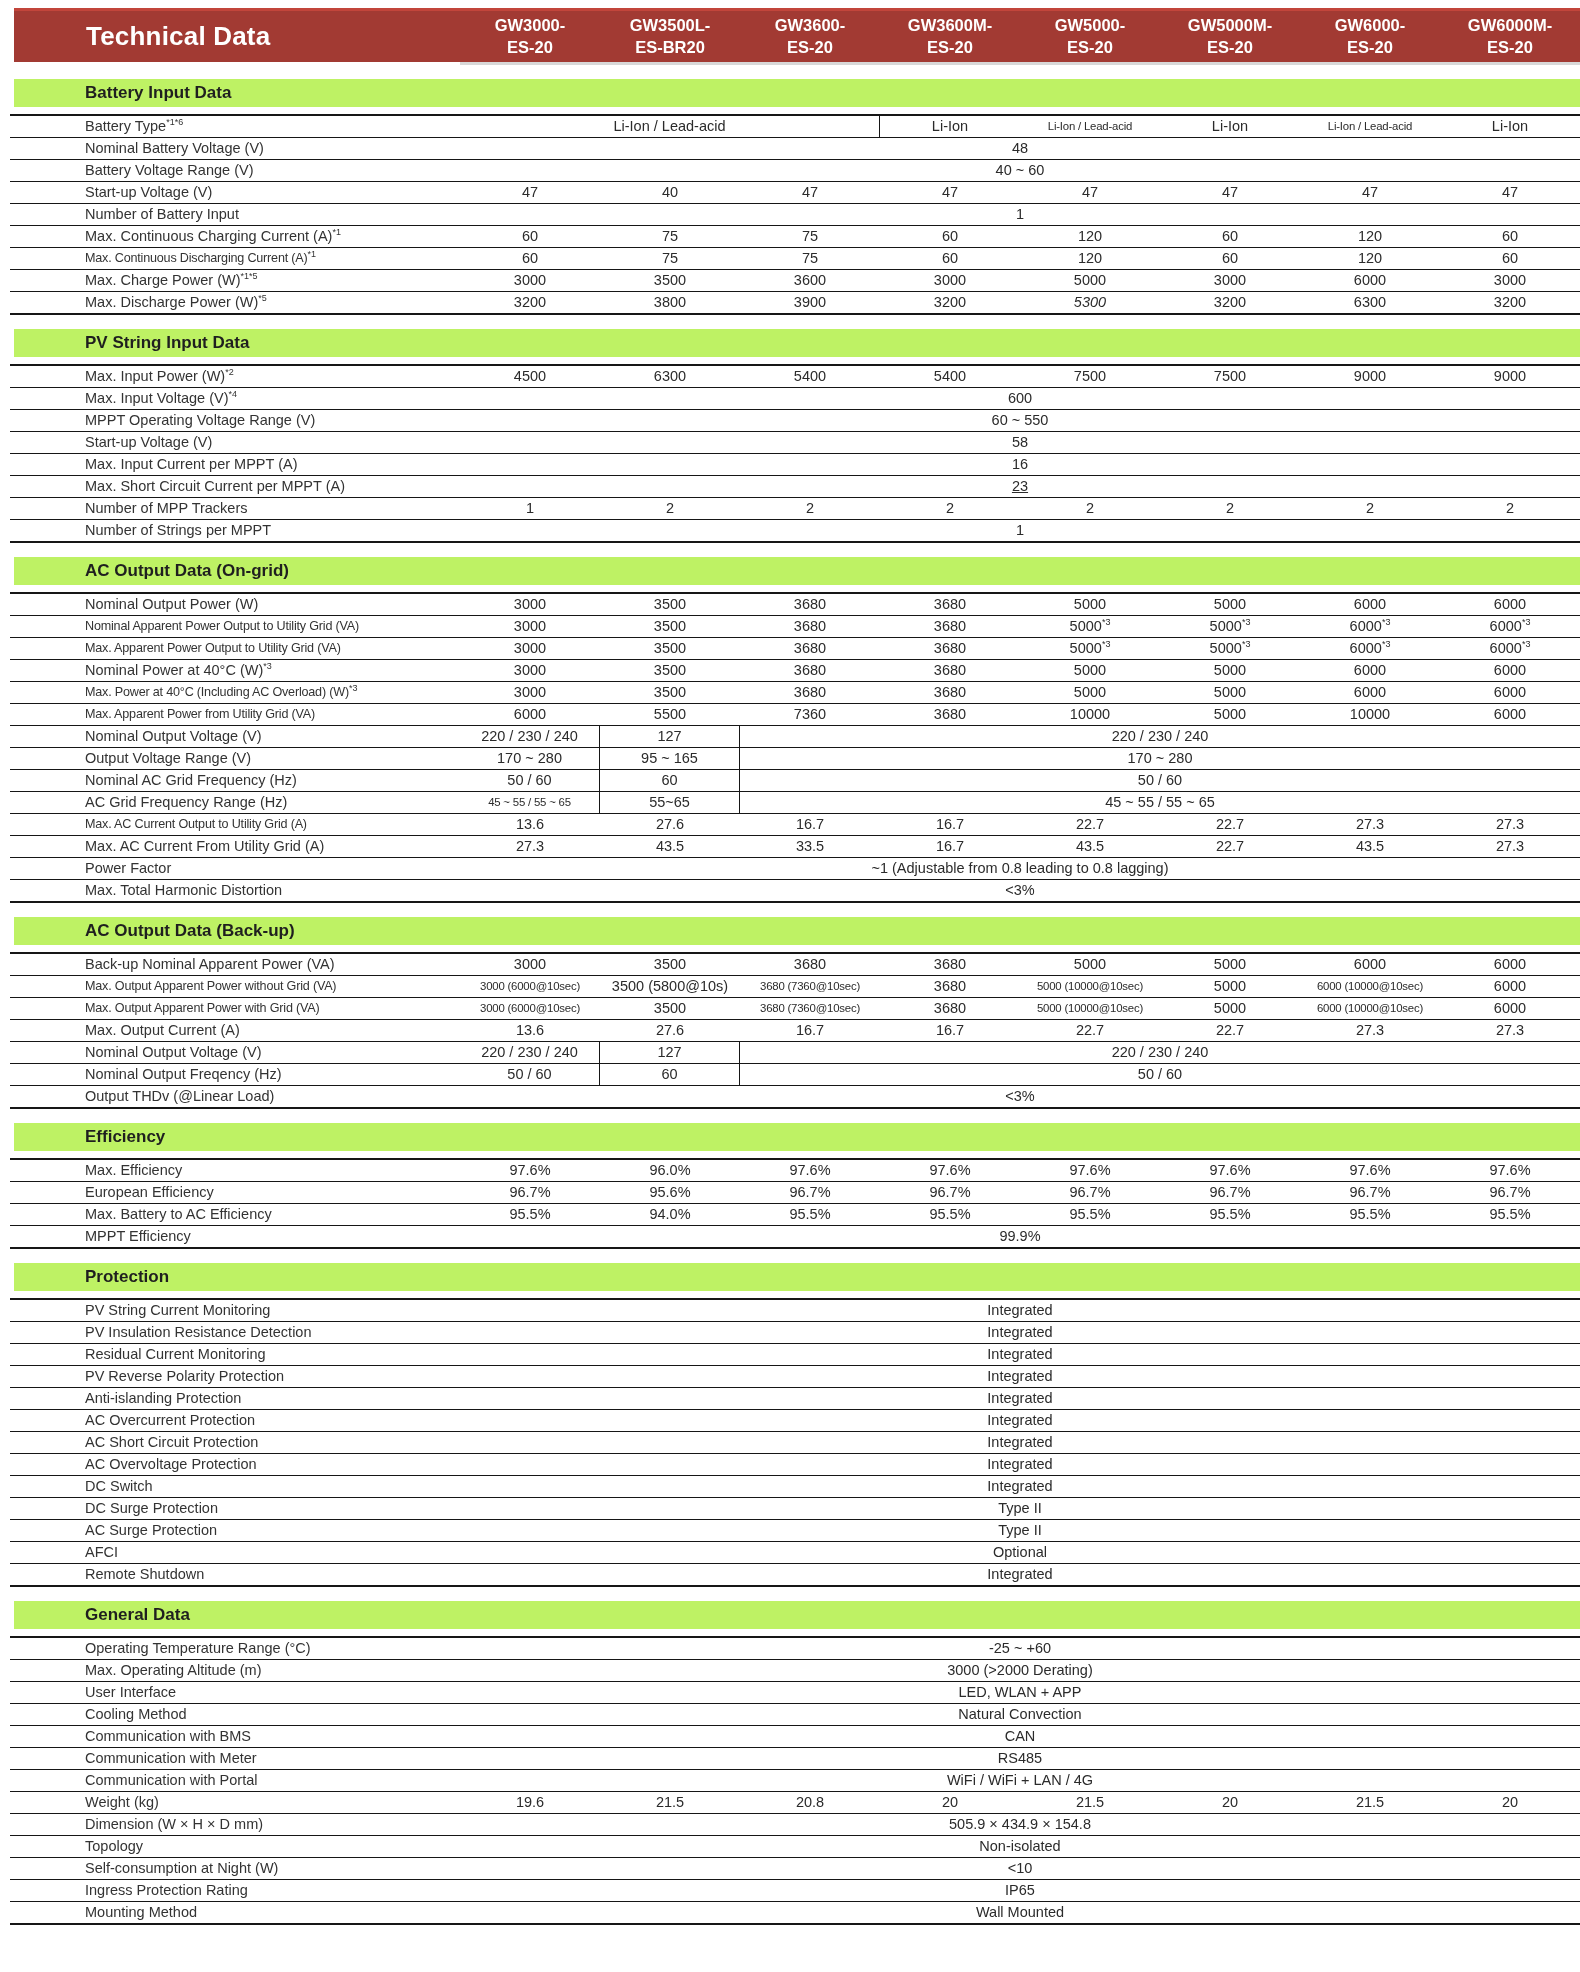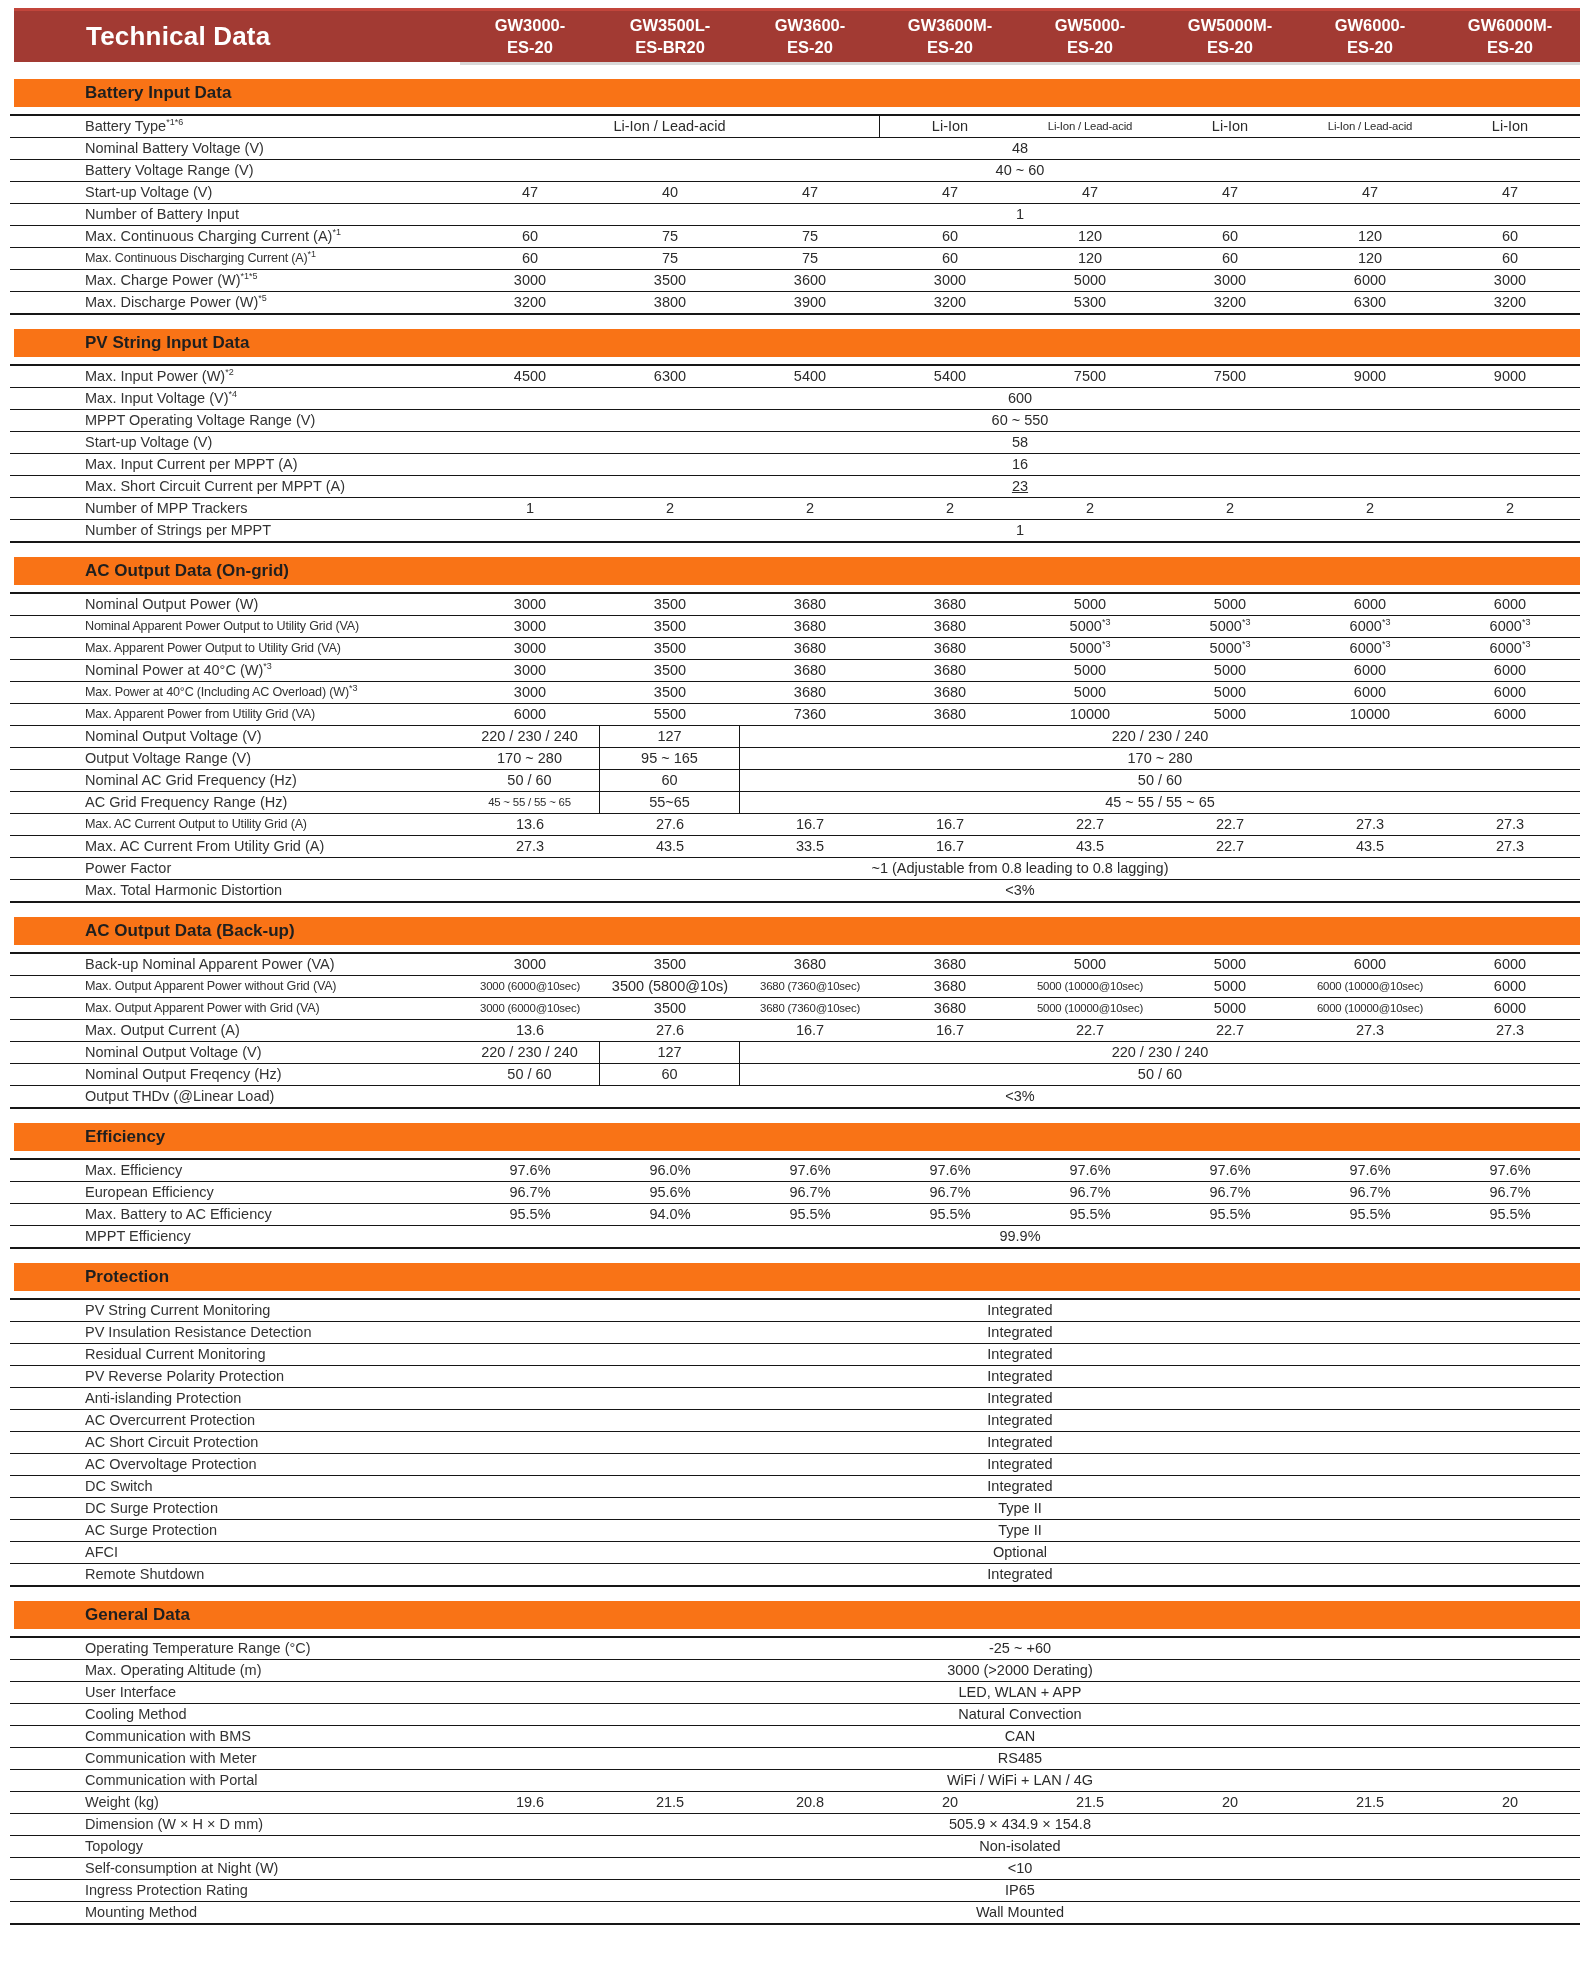--- a/index.html
+++ b/index.html
@@ -35,21 +35,21 @@
     line-height:1.32;text-align:center;
   }
   .header-underline{
     margin-left:460px;width:1120px;height:3px;
     background:#d8d8d8;
   }
   
   .secbar{
     margin:14px 0 7px 14px;
     width:1566px;height:28px;
-    background:#f97316;
+    background:#bef264;
     box-sizing:border-box;
     display:flex;align-items:center;
   }
   .sectitle{
     padding-left:71px;
     font-size:17px;font-weight:bold;color:#1f1f1f;
   }
   
   .block{
     margin-left:10px;width:1570px;
@@ -191,21 +191,21 @@
           <div class="cell val" style="grid-column: span 1;"><span>3000</span></div>
           <div class="cell val" style="grid-column: span 1;"><span>6000</span></div>
           <div class="cell val" style="grid-column: span 1;"><span>3000</span></div>
         </div>
         <div class="row">
           <div class="cell label"><span>Max. Discharge Power (W)</span><sup>*5</sup></div>
           <div class="cell val" style="grid-column: span 1;"><span>3200</span></div>
           <div class="cell val" style="grid-column: span 1;"><span>3800</span></div>
           <div class="cell val" style="grid-column: span 1;"><span>3900</span></div>
           <div class="cell val" style="grid-column: span 1;"><span>3200</span></div>
-          <div class="cell val" style="grid-column: span 1;"><span>5300</span></div>
+          <div class="cell val" style="grid-column: span 1; font-style: italic;"><span>5300</span></div>
           <div class="cell val" style="grid-column: span 1;"><span>3200</span></div>
           <div class="cell val" style="grid-column: span 1;"><span>6300</span></div>
           <div class="cell val" style="grid-column: span 1;"><span>3200</span></div>
         </div>
       </div>
       <div class="secbar">
         <span class="sectitle">PV String Input Data</span>
       </div>
       <div class="block">
         <div class="row">

